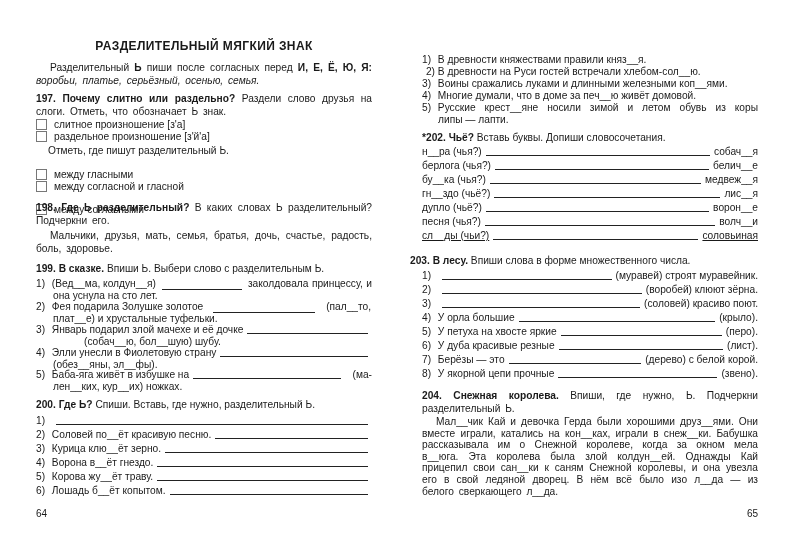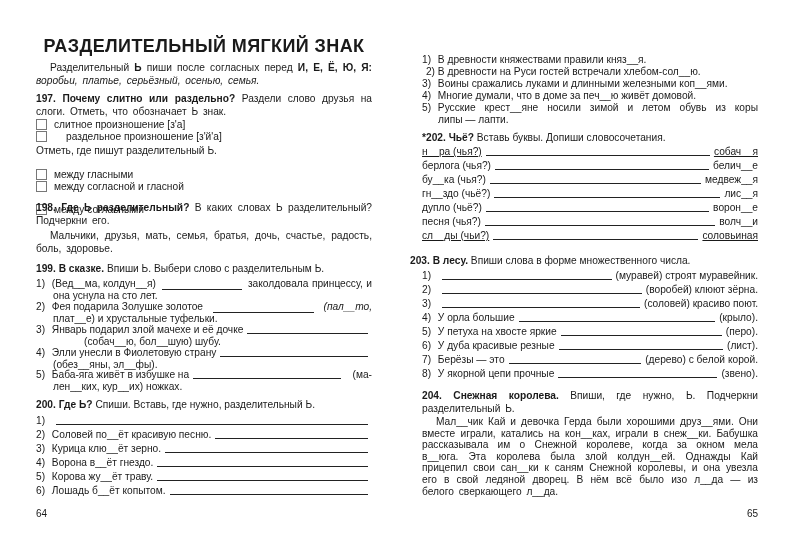--- a/index.html
+++ b/index.html
@@ -5,21 +5,21 @@
   html, body { margin:0; padding:0; }
   body {
     width:796px; height:540px; background:#ffffff; overflow:hidden;
     font-family:"Liberation Sans", sans-serif; color:#1a1a1a;
     position:relative; font-size:10.2px; line-height:13px;
   }
   .page { position:absolute; top:0; height:540px; }
   #left { left:0; width:398px; }
   #right { left:398px; width:398px; }
   .abs { position:absolute; }
-  .title { font-weight:bold; font-size:18px; letter-spacing:0.4px; text-align:center; }
+  .title { font-weight:bold; font-size:12px; letter-spacing:0.4px; text-align:center; }
   .just { text-align:justify; word-spacing:2px; }
   b { font-weight:bold; }
   i { font-style:italic; }
   .line { display:inline-block; border-bottom:1px solid #222; height:10px; vertical-align:baseline; }
   .row { position:absolute; white-space:nowrap; display:flex; align-items:flex-end; }
   .row .fill { flex:1; border-bottom:1px solid #222; margin:0 4px 2px 4px; height:1px; }
   .cb { display:inline-block; width:9px; height:9px; border:1px solid #777; vertical-align:middle; margin-right:7px; }
   .cbrow { position:absolute; left:36px; white-space:nowrap; display:flex; align-items:center; }
   .num { display:inline-block; width:13px; }
   .pn { font-size:10px; }
@@ -38,25 +38,25 @@
 
   <div class="abs just" style="left:36px; width:336px; top:92px;">
     <b>197.</b>
     <b>Почему слитно или раздельно?</b>
     <span>Раздели слово друзья на слоги. Отметь, что обозначает Ь знак.</span>
   </div>
   <div class="cbrow" style="top:118px;">
       <span class="cb"></span>
       <span>слитное произношение [з'а]</span>
     </div>
-  <div class="cbrow" style="top:130px;gap:12px;">
+  <div class="cbrow" style="top:130px;">
       <span class="cb"></span>
       <span>раздельное произношение [з'й'а]</span>
     </div>
-  <div class="abs" style="left:36px; top:144px;">Отметь, где пишут разделительный Ь.</div>
+  <div class="abs" style="left:48px; top:144px;">Отметь, где пишут разделительный Ь.</div>
   <div class="cbrow" style="top:156px;margin-top:47px;">
       <span class="cb"></span>
       <span>между согласными</span>
     </div>
   <div class="cbrow" style="top:168px;">
       <span class="cb"></span>
       <span>между гласными</span>
     </div>
   <div class="cbrow" style="top:180px;">
       <span class="cb"></span>
@@ -79,21 +79,21 @@
   <div class="row" style="left:36px; width:336px; top:277px;">
     <span class="num">1)</span>&nbsp;<span>(Вед__ма, колдун__я)</span>
     <span class="line" style="width:80px; margin:0 6px;"></span>
     <span style="flex:1; text-align:justify; text-align-last:justify;">заколдовала принцессу, и</span>
   </div>
   <div class="abs" style="left:53px; top:289px;">она уснула на сто лет.</div>
 
   <div class="row" style="left:36px; width:336px; top:300px;">
     <span class="num">2)</span>&nbsp;<span>Фея подарила Золушке золотое</span>
     <span class="line" style="width:102px; margin:0 10px;"></span>
-    <span style="flex:1; text-align:right;font-style:italic;">(пал__то,</span>
+    <span style="flex:1; text-align:center;">(пал__то,</span>
   </div>
   <div class="abs" style="left:53px; top:312px;">плат__е) и хрустальные туфельки.</div>
 
   <div class="row" style="left:36px; width:336px; top:323px;">
     <span class="num">3)</span>&nbsp;<span>Январь подарил злой мачехе и её дочке</span>
     <span class="fill"></span>
   </div>
   <div class="abs" style="left:53px; top:335px;margin-left:31px;">(собач__ю, бол__шую) шубу.</div>
 
   <div class="row" style="left:36px; width:336px; top:346px;">
@@ -132,21 +132,21 @@
   <div class="abs" style="left:24px; top:89px;"><span class="num">4)</span>&nbsp;<span>Многие думали, что в доме за печ__ю живёт домовой.</span></div>
   <div class="abs" style="left:24px; width:336px; top:101px; display:flex;"><span class="num">5)</span>&nbsp;<span style="flex:1; text-align:justify; text-align-last:justify;">Русские крест__яне носили зимой и летом обувь из коры</span></div>
   <div class="abs" style="left:40px; top:113px;">липы — лапти.</div>
 
   <div class="abs" style="left:24px; width:336px; top:131px;">
     <b>*202.</b>
     <b>Чьё?</b>
     <span>Вставь буквы. Допиши словосочетания.</span>
   </div>
   <div id="ex202-rows">
-      <div class="row" style="left: 24px; width: 336px; top: 145px; text-decoration: underline;">
+      <div class="row" style="left: 24px; width: 336px; top: 145px;">
         <span>н__ра (чья?)</span>
         <span class="fill"></span>
         <span>собач__я</span>
       </div>
       <div class="row" style="left: 24px; width: 336px; top: 159px;">
         <span>берлога (чья?)</span>
         <span class="fill"></span>
         <span>белич__е</span>
       </div>
       <div class="row" style="left: 24px; width: 336px; top: 173px;">

